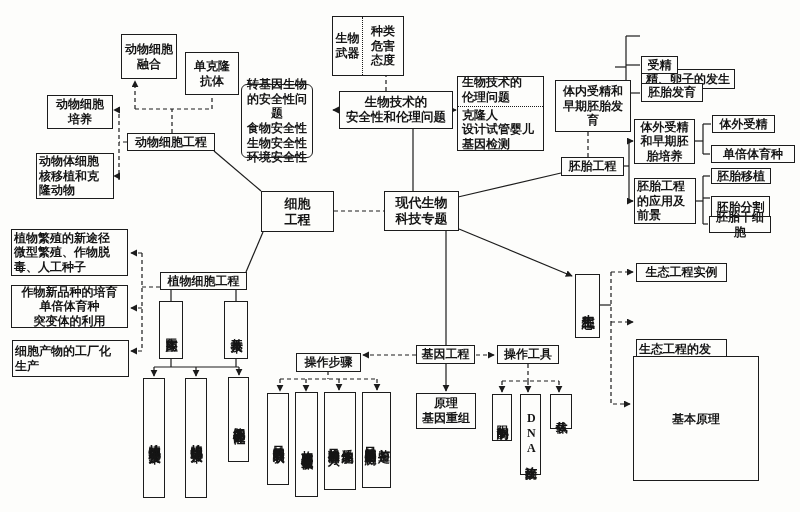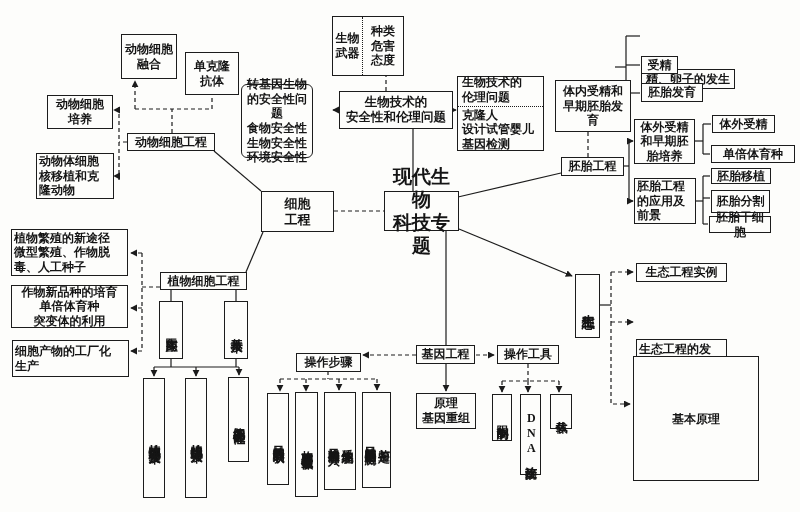--- a/index.html
+++ b/index.html
@@ -140,25 +140,25 @@
       <div class="node" style="left: 555px; top: 41px; width: 76px; height: 52px; margin-top: 39px;">体内受精和早期胚胎发育</div>
       <div class="node" style="left: 641px; top: 26px; width: 94px; height: 20px; margin-top: 43px;">精、卵子的发生</div>
       <div class="node" style="left: 641px; top: 56px; width: 37px; height: 18px;">受精</div>
       <div class="node" style="left: 641px; top: 83px; width: 62px; height: 19px;">胚胎发育</div>
       <div class="node" style="left: 634px; top: 119px; width: 61px; height: 45px;">体外受精和早期胚胎培养</div>
       <div class="node" style="left: 712px; top: 115px; width: 63px; height: 18px;">体外受精</div>
       <div class="node" style="left: 711px; top: 145px; width: 84px; height: 18px;">单倍体育种</div>
       <div class="node" style="left: 561px; top: 157px; width: 63px; height: 19px;">胚胎工程</div>
       <div class="node" style="left: 634px; top: 178px; width: 62px; height: 46px; justify-content: flex-start; text-align: left;">胚胎工程的应用及前景</div>
       <div class="node" style="left: 711px; top: 168px; width: 60px; height: 16px;">胚胎移植</div>
-      <div class="node" style="left: 711px; top: 190px; width: 59px; height: 23px;">胚胎分割</div>
+      <div class="node" style="left: 711px; top: 196px; width: 59px; height: 23px;">胚胎分割</div>
       <div class="node" style="left: 709px; top: 216px; width: 62px; height: 17px;">胚胎干细胞</div>
       <div class="node" style="left: 261px; top: 191px; width: 73px; height: 41px; font-size: 13px;">细胞
 工程</div>
-      <div class="node" style="left: 384px; top: 191px; width: 75px; height: 40px; font-size: 19px;">现代生物
+      <div class="node" style="left: 384px; top: 191px; width: 75px; height: 40px; font-size: 13px;">现代生物
 科技专题</div>
       <div class="node" style="left: 11px; top: 229px; width: 117px; height: 47px; justify-content: flex-start; text-align: left;">植物繁殖的新途径
 微型繁殖、作物脱
 毒、人工种子</div>
       <div class="node" style="left: 11px; top: 285px; width: 117px; height: 43px;">作物新品种的培育
 单倍体育种
 突变体的利用</div>
       <div class="node" style="left: 12px; top: 340px; width: 117px; height: 37px; justify-content: flex-start; text-align: left;">细胞产物的工厂化
 生产</div>
       <div class="node" style="left: 160px; top: 272px; width: 87px; height: 18px;">植物细胞工程</div>

